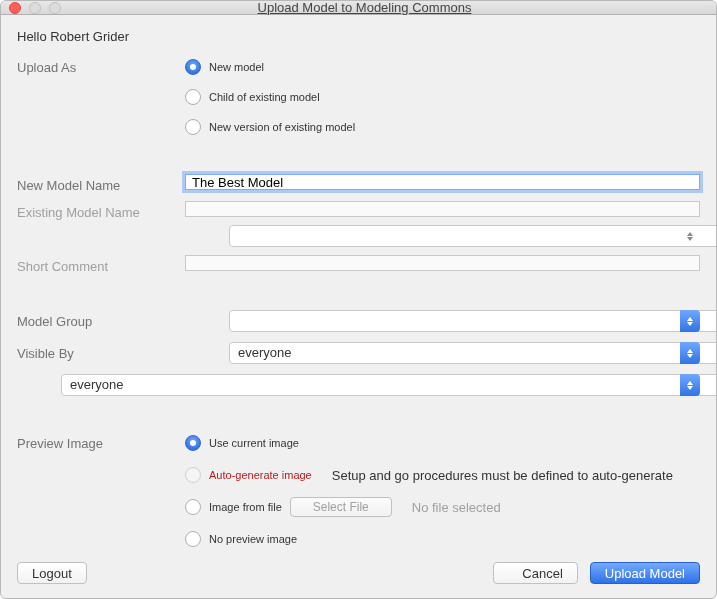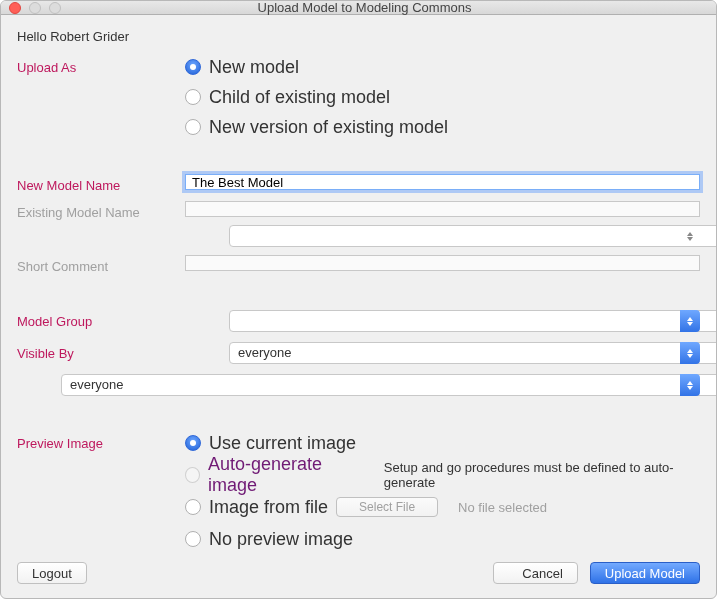--- a/index.html
+++ b/index.html
@@ -45,20 +45,21 @@
     .tl-close { background: #ff5f57; border: 0.5px solid #e04740; }
     .tl-min { background: #dcdcdc; border: 0.5px solid #c0c0c0; }
     .tl-max { background: #dcdcdc; border: 0.5px solid #c0c0c0; }
     .titlebar-title {
       position: absolute;
       left: 12px; right: 0;
       text-align: center;
       font-size: 13px;
       color: #444;
       pointer-events: none;
+      text-decoration: underline;
     }
     .content {
       flex: 1;
       padding: 14px 16px 14px 16px;
       display: flex;
       flex-direction: column;
     }
     .hello {
       font-size: 13px;
       margin-bottom: 8px;
@@ -66,21 +67,21 @@
     }
     .row {
       display: flex;
       align-items: flex-start;
       margin-top: 4px;
     }
     .label-col {
       width: 168px;
       padding-top: 4px;
       font-size: 13px;
-      color: #be185d;
+      color: #737373;
     }
     .label-col.disabled {
       color: #a0a0a0;
     }
     .field-col {
       flex: 1;
       display: flex;
       flex-direction: column;
       gap: 8px;
     }
@@ -111,24 +112,24 @@
       height: 6px;
       border-radius: 50%;
       background: #fff;
     }
     .radio.disabled {
       border: 1px solid #d0d0d0;
       background: #f5f5f5;
       cursor: default;
     }
     .radio-label {
-      font-size: 18px;
+      font-size: 11px;
     }
     .radio-label.disabled {
-      color: #701a75;
+      color: #b91c1c;
     }
     .text-input {
       width: 100%;
       height: 16px;
       border: 1px solid #c8c8c8;
       border-radius: 0;
       padding: 2px 6px;
       font-size: 13px;
       background: #fff;
     }

